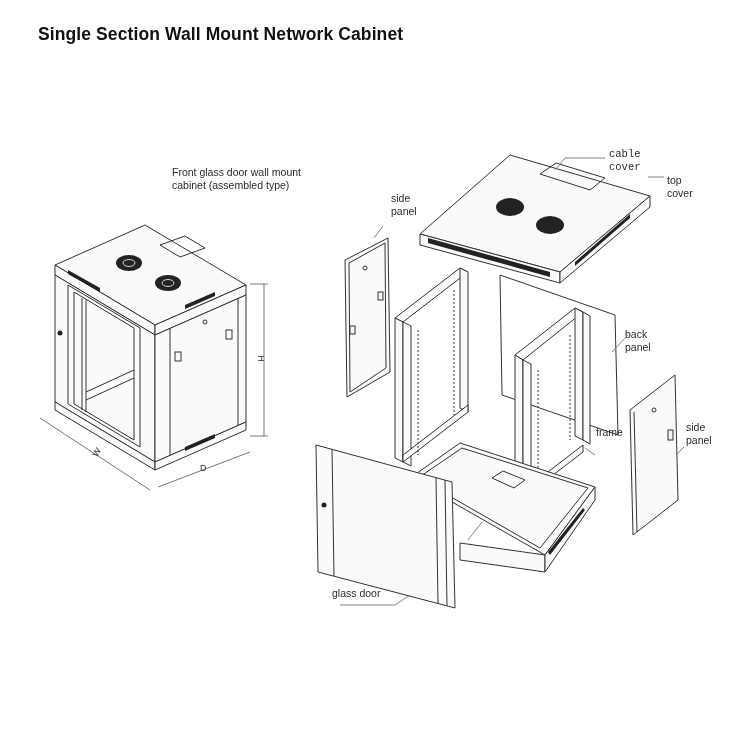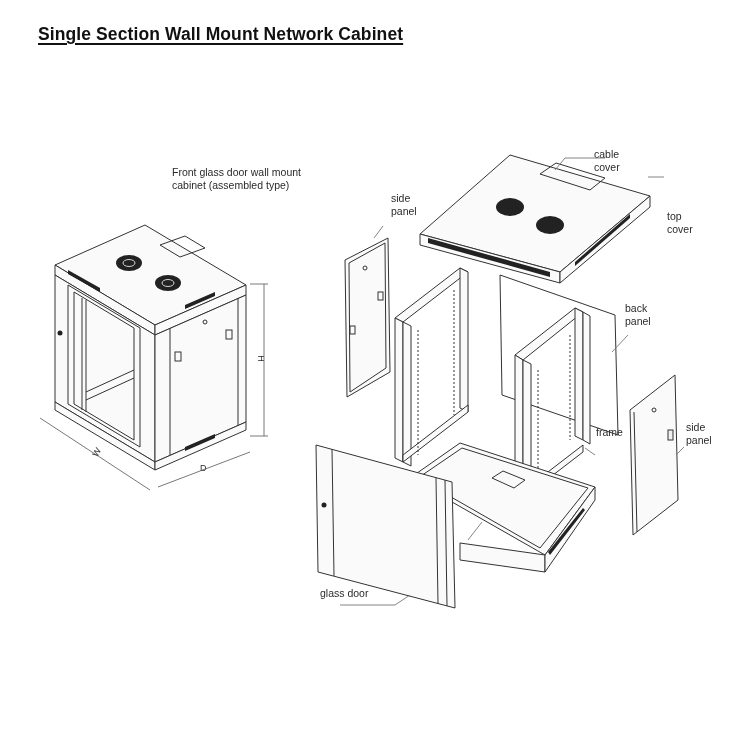--- a/index.html
+++ b/index.html
@@ -1,49 +1,49 @@
 <!DOCTYPE html>
 <html><head>
 <meta charset="utf-8">
 <style>
   html, body { margin: 0; padding: 0; background: #ffffff; }
   body { width: 750px; height: 750px; position: relative; overflow: hidden;
          font-family: "Liberation Sans", sans-serif; color: #222; }
   .title { position: absolute; left: 38px; top: 24px; font-size: 17.5px; font-weight: bold;
-           color: #111; text-decoration: underline; text-decoration-thickness: 2px;
+           color: #111; text-decoration-thickness: 2px;
            text-underline-offset: 3px; letter-spacing: 0.1px; white-space: nowrap; }
   .lbl { position: absolute; font-size: 10.5px; line-height: 13px; color: #2a2a2a; white-space: pre-line; }
   svg.drawing { position: absolute; left: 0; top: 0; }
   .ln { stroke: #333; stroke-width: 1; fill: none; }
   .pf { stroke: #333; stroke-width: 1; fill: #fafafa; }
   .pfd { stroke: #333; stroke-width: 1; fill: #f0f0f0; }
   .vent { fill: #222; }
   .lead { stroke: #777; stroke-width: 0.9; fill: none; }
   .dim { stroke: #555; stroke-width: 0.8; fill: none; }
 </style>
 </head>
 <body>
 
 <div class="title">Single Section Wall Mount Network Cabinet</div>
 
 <div class="lbl" style="left:172px; top:166px;">Front glass door wall mount
 cabinet (assembled type)</div>
-<div class="lbl" style="left:594px; top:148px;">cable
+<div class="lbl" style="left:609px; top:148px;font-family:Liberation Mono, monospace;">cable
 cover</div>
-<div class="lbl" style="left:667px; top:174px;margin-top:36px;">top
+<div class="lbl" style="left:667px; top:174px;">top
 cover</div>
 <div class="lbl" style="left:391px; top:192px;">side
 panel</div>
-<div class="lbl" style="left:625px; top:302px;">back
+<div class="lbl" style="left:625px; top:328px;">back
 panel</div>
 <div class="lbl" style="left:686px; top:421px;">side
 panel</div>
 <div class="lbl" style="left:596px; top:426px;">frame</div>
 <div class="lbl" style="left:484px; top:507px;">bottom</div>
-<div class="lbl" style="left:320px; top:587px;">glass door</div>
+<div class="lbl" style="left:332px; top:587px;">glass door</div>
 
 <div class="lbl" style="left:257px; top:352px; font-size:9px; transform:rotate(90deg);">H</div>
 <div class="lbl" style="left:93px; top:446px; font-size:9px; transform:rotate(-60deg);">W</div>
 <div class="lbl" style="left:200px; top:462px; font-size:9px;">D</div>
 
 <svg class="drawing" width="750" height="750" viewBox="0 0 750 750">
 
   <g>
 
     <polygon class="pf" points="55,265 145,225 246,285 155,325"></polygon>

